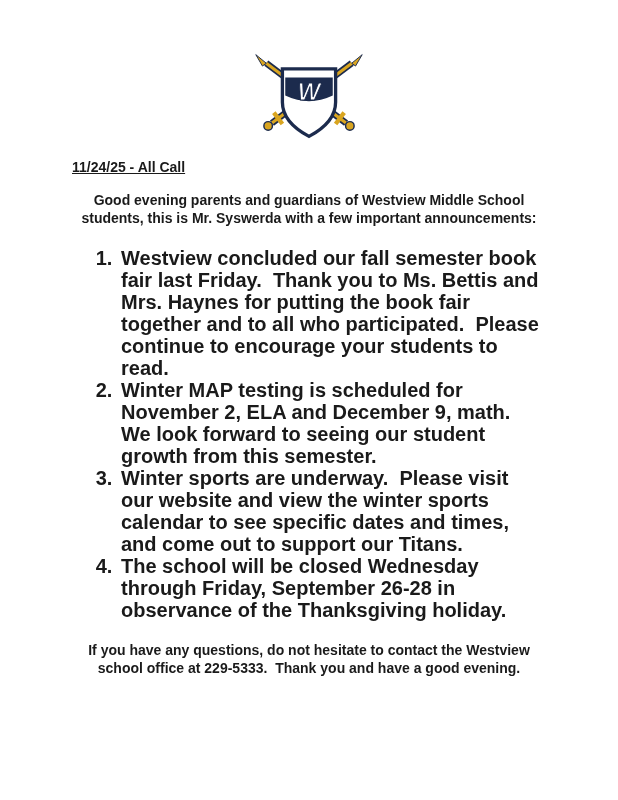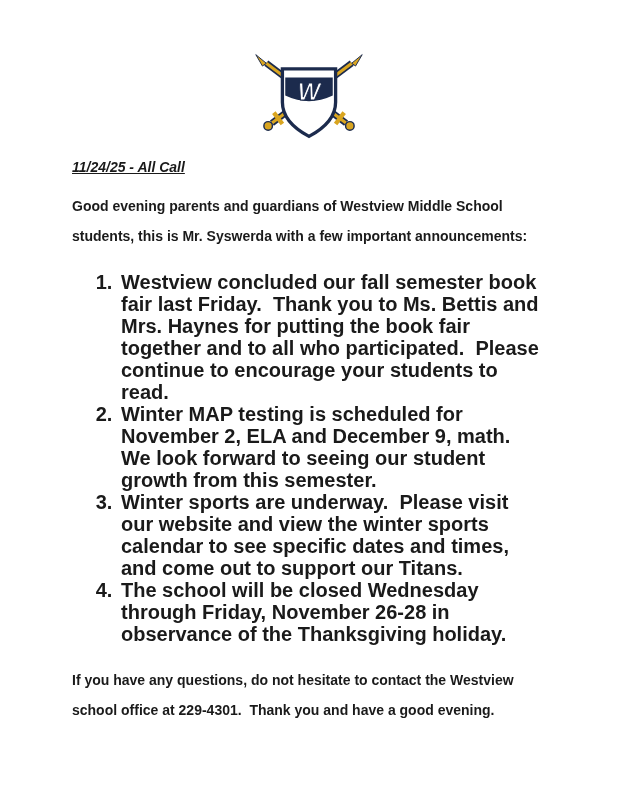--- a/index.html
+++ b/index.html
@@ -21,28 +21,28 @@
     width: 124px;
     margin: 48px auto 16px auto;
   }
   .logo-wrap svg { display: block; }
   .heading {
     font-size: 14px;
     font-weight: bold;
     text-decoration: underline;
     margin: 0;
     white-space: pre-wrap;
-    font-style: italic;
   }
   .para {
     font-size: 14px;
     font-weight: bold;
-    line-height: 30px;
+    line-height: 18px;
     margin: 16px 0 0 0;
     white-space: pre-wrap;
+    text-align: center;
   }
   ol.announcements {
     font-size: 20px;
     font-weight: bold;
     line-height: 22px;
     margin: 20px 0 0 0;
     padding-left: 46px;
   }
   ol.announcements li {
     margin: 0;
@@ -83,18 +83,18 @@
   </div>
 
   <h1 class="heading">11/24/25 - All Call</h1>
 
   <p class="para">Good evening parents and guardians of Westview Middle School students, this is Mr. Syswerda with a few important announcements:</p>
 
   <ol class="announcements">
     <li>Westview concluded our fall semester book fair last Friday.  Thank you to Ms. Bettis and Mrs. Haynes for putting the book fair together and to all who participated.  Please continue to encourage your students to read.</li>
     <li>Winter MAP testing is scheduled for November 2, ELA and December 9, math.  We look forward to seeing our student growth from this semester.</li>
     <li>Winter sports are underway.  Please visit our website and view the winter sports calendar to see specific dates and times, and come out to support our Titans.</li>
-    <li>The school will be closed Wednesday through Friday, November 26-28 in observance of the Thanksgiving holiday.</li>
+    <li>The school will be closed Wednesday through Friday, September 26-28 in observance of the Thanksgiving holiday.</li>
   </ol>
 
-  <p class="para closing">If you have any questions, do not hesitate to contact the Westview school office at 229-4301.  Thank you and have a good evening.</p>
+  <p class="para closing">If you have any questions, do not hesitate to contact the Westview school office at 229-5333.  Thank you and have a good evening.</p>
 
 </div>
 
 </body></html>

